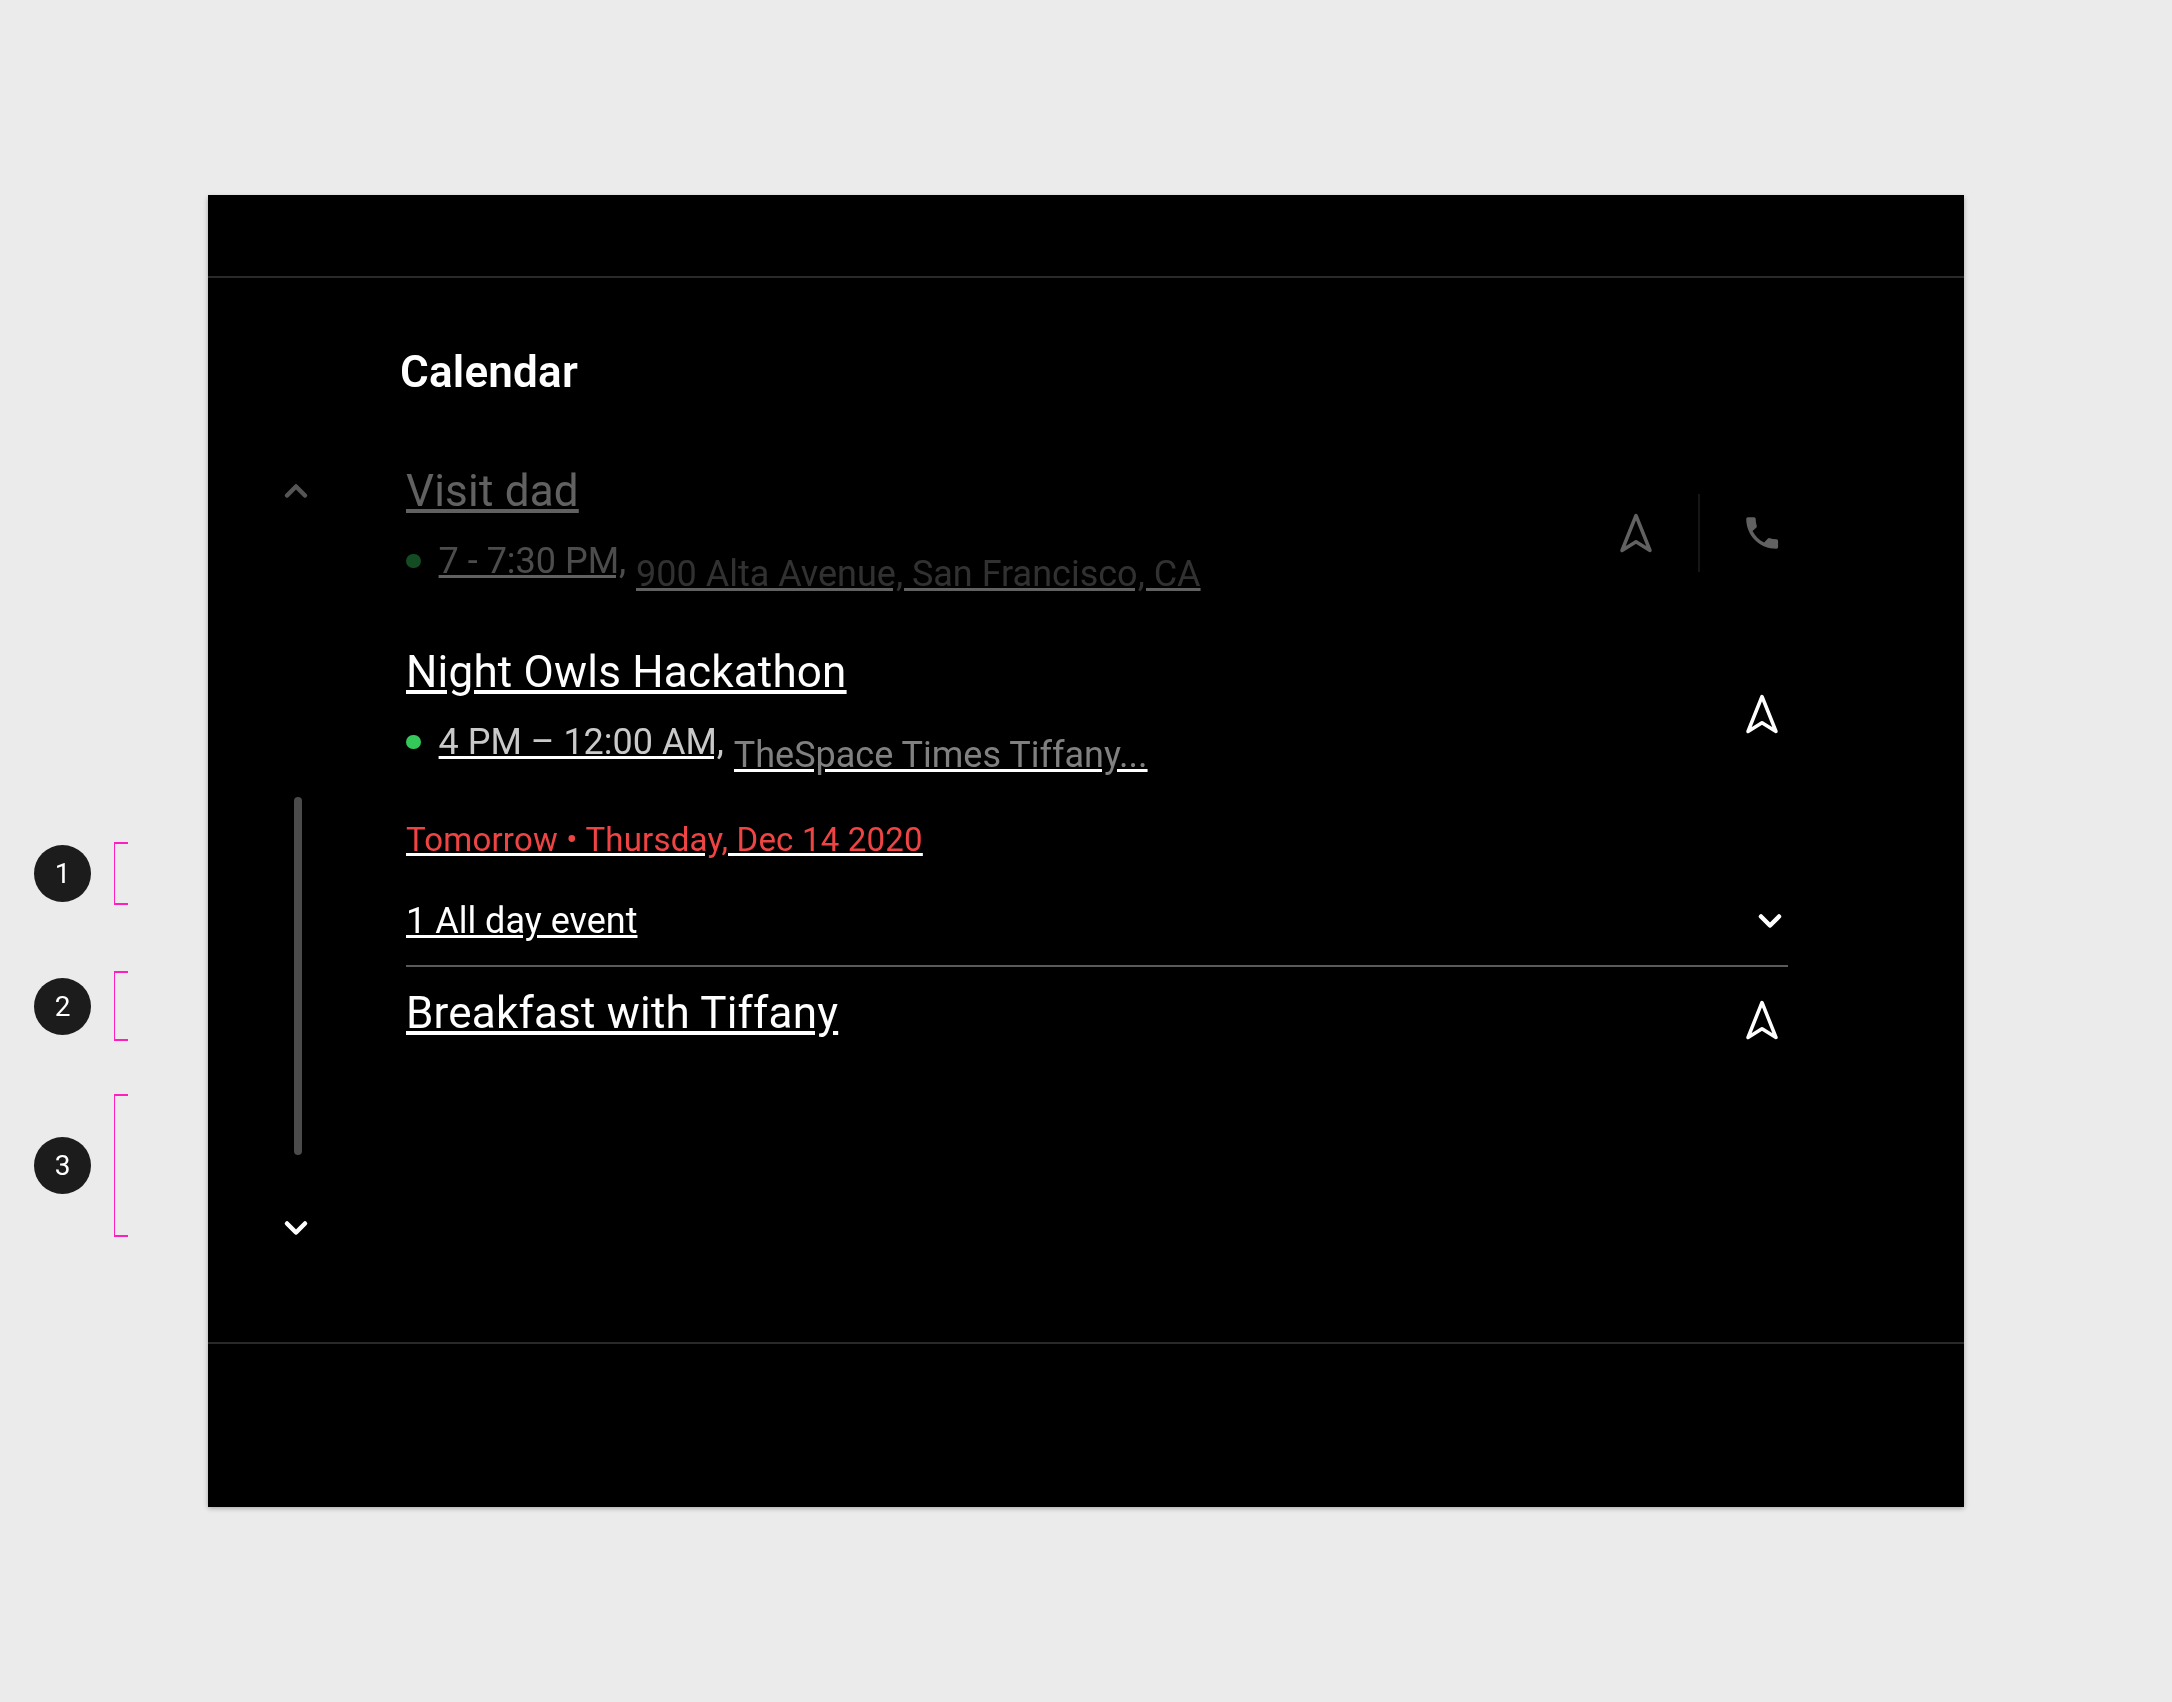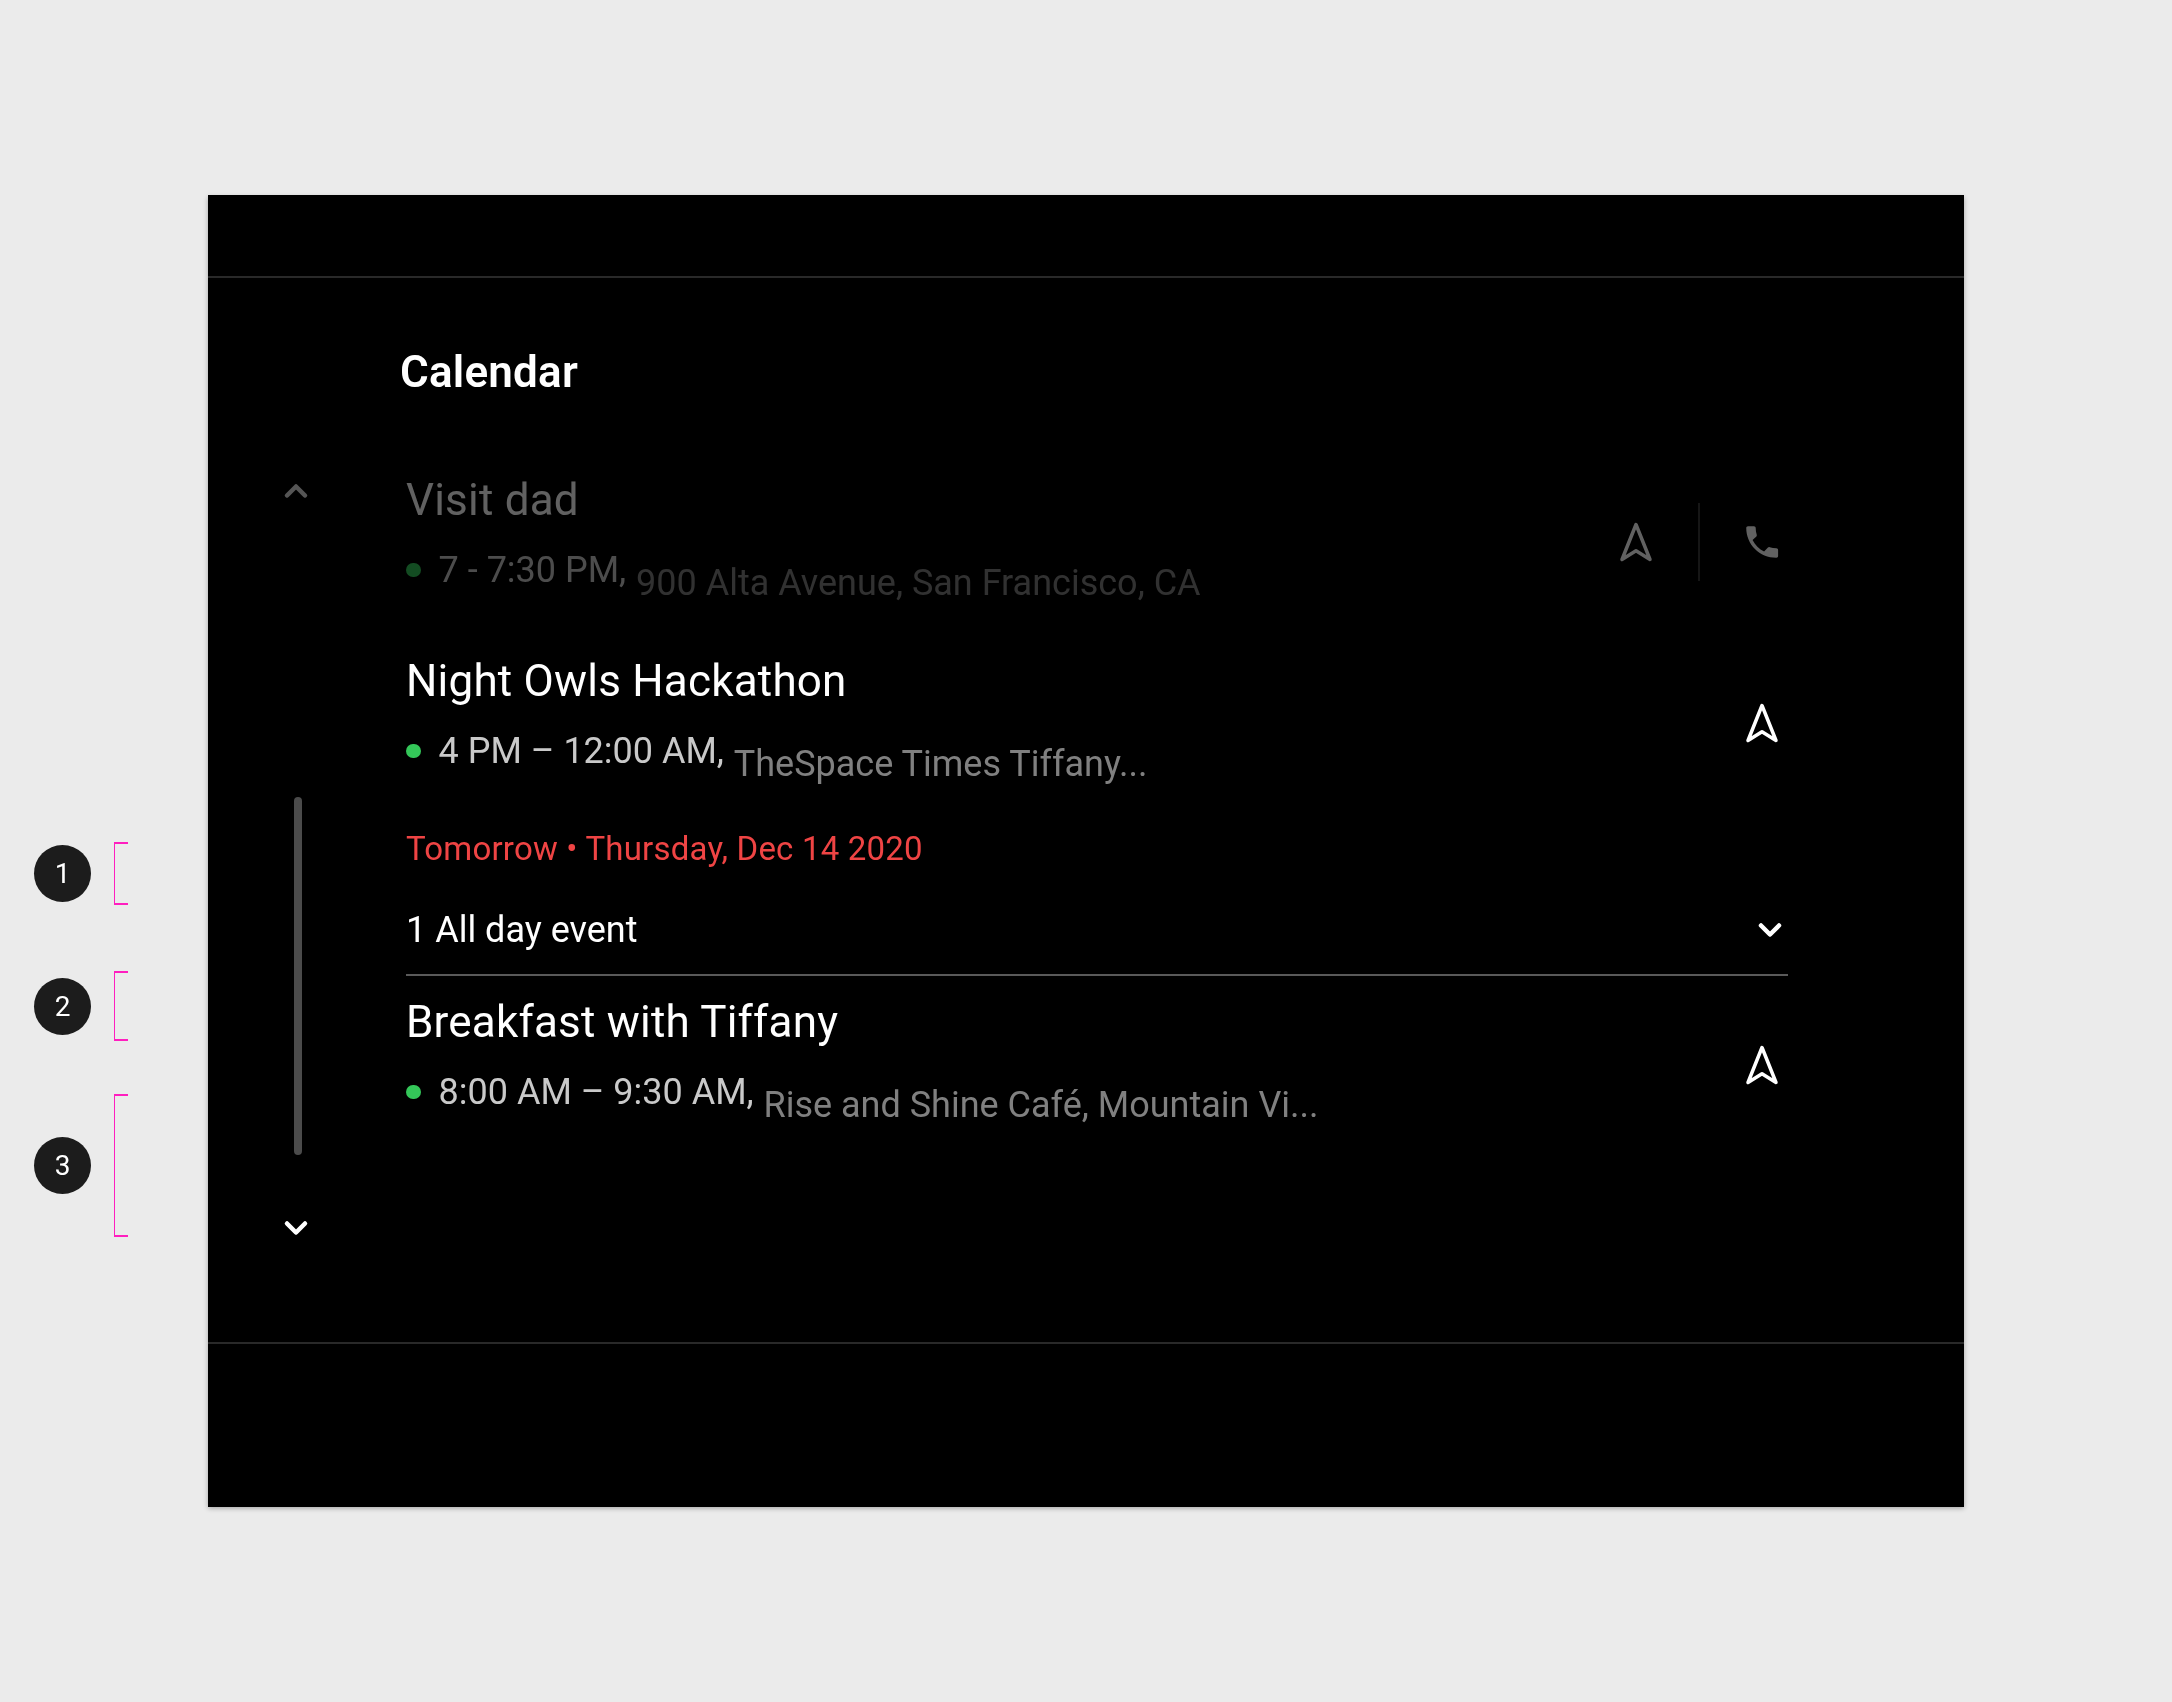--- a/index.html
+++ b/index.html
@@ -77,22 +77,23 @@
     width: 8.1px;
     height: 358px;
     background: #4b4b4b;
     border-radius: 4.1px;
   }
 
   
   .list {
     position: absolute;
     left: 198px;
-    top: 256px;
+    top: 247px;
     width: 1382px;
+    text-decoration: underline;
   }
 
   .row {
     position: relative;
     width: 100%;
     padding: 23px 0 26px 0;
   }
   .row.dimmed { opacity: 0.38; }
 
   .row-title {
@@ -317,25 +318,20 @@
         <span>
           <svg width="36" height="36" viewBox="0 0 24 24" fill="none">
             <path d="M6 9l6 6 6-6" stroke="#ffffff" stroke-width="3" stroke-linecap="round" stroke-linejoin="round"></path>
           </svg>
         </span>
       </div>
       <div class="allday-divider"></div>
 
       <div class="row" style="padding-top:20px;">
         <div class="row-title">Breakfast with Tiffany</div>
-        <div class="row-sub">
-          <span class="status-dot"></span>
-          <span class="sub-time">8:00 AM – 9:30 AM,</span>
-          <span class="sub-loc">Rise and Shine Café, Mountain Vi...</span>
-        </div>
         <div class="actions">
           <div class="icon-btn">
             <span>
               <svg width="42" height="42" viewBox="0 0 24 24" fill="none">
                 <path d="M12 2 L20 22 L12 17 L4 22 Z" stroke="#ffffff" stroke-width="2" stroke-linejoin="round" fill="none"></path>
               </svg>
             </span>
           </div>
         </div>
       </div>

